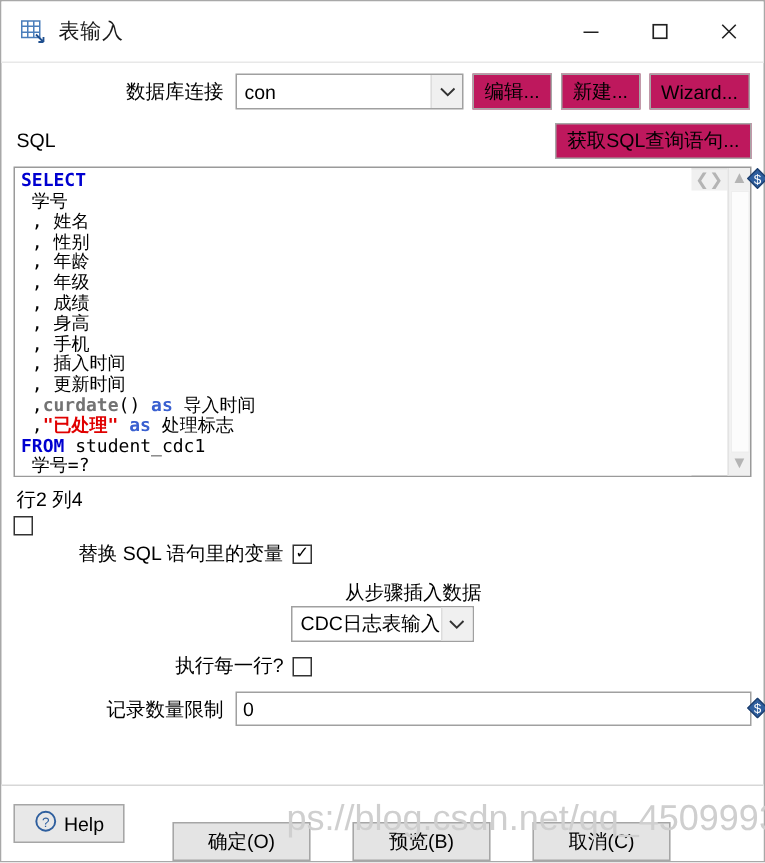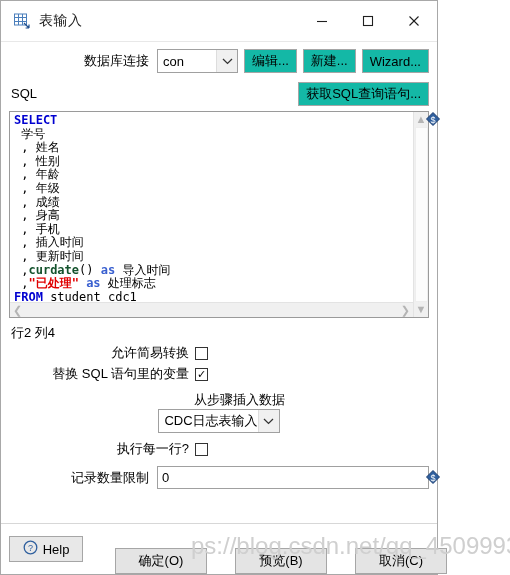--- a/index.html
+++ b/index.html
@@ -8,21 +8,21 @@
   body {
     width: 510px; height: 575px;
     background: #ffffff;
     font-family: "Liberation Sans", sans-serif;
     font-size: 13px;
     color: #000000;
     overflow: hidden;
     position: relative;
   }
   #window {
-    width: 438px; height: 575px;
+    width: 510px; height: 575px;
     background: #ffffff;
     border: 1px solid #a8a8a8;
     box-sizing: border-box;
     display: flex;
     flex-direction: column;
     position: relative;
   }
   
   #titlebar {
     height: 40px;
@@ -109,21 +109,21 @@
     background: #f0f0f0;
     border-left: 1px solid #ddd;
     display: flex;
     align-items: center;
     justify-content: center;
   }
   .btn {
     height: 24px;
     min-width: 52px;
     border: 1px solid #a6a6a6;
-    background: #14b8a6;
+    background: #be185d;
     font-size: 13px;
     font-family: "Liberation Sans", sans-serif;
     color: #000;
     padding: 0 7px;
     box-sizing: border-box;
     display: flex;
     align-items: center;
     justify-content: center;
     white-space: nowrap;
   }
@@ -144,36 +144,35 @@
     border: 1px solid #9a9a9a;
     background: #fff;
     height: 207px;
     display: flex;
     position: relative;
     box-sizing: border-box;
   }
   #editor-main {
     flex: 1 1 auto;
     display: flex;
-    flex-direction: column;
     min-width: 0;
   }
   #sql-text {
     flex: 1 1 auto;
     overflow: hidden;
     font-family: "DejaVu Sans Mono", monospace;
     font-size: 12px;
     line-height: 13.6px;
     padding: 2px 0 0 4px;
     white-space: pre;
     color: #000;
     background: #fff;
   }
   #sql-text .kw { color: #0000d0; font-weight: bold; }
-  #sql-text .fn { color: #14532d; font-weight: bold; }
+  #sql-text .fn { color: #737373; font-weight: bold; }
   #sql-text .str { color: #e00000; font-weight: bold; }
   #sql-text .as { color: #3a60d0; font-weight: bold; }
   #hscroll {
     height: 15px;
     flex: 0 0 15px;
     background: #f0f0f0;
     border-top: 1px solid #e3e3e3;
     display: flex;
     align-items: center;
     justify-content: space-between;
@@ -389,21 +388,20 @@
         <svg width="14" height="14" viewBox="0 0 14 14">
           <polygon points="7,0.5 13.5,7 7,13.5 0.5,7" fill="#2f5f9e" stroke="#1c3f70" stroke-width="1"></polygon>
           <text x="7" y="10.5" font-size="9" fill="#ffffff" text-anchor="middle" font-family="Liberation Sans, sans-serif">$</text>
         </svg>
       </span>
     </div>
 
     <div id="status-line">行2 列4</div>
 
     <div class="check-row">
-      <span class="check-label">允许简易转换</span>
       <span class="checkbox" id="cb-lazy"></span>
     </div>
 
     <div class="check-row">
       <span class="check-label">替换 SQL 语句里的变量</span>
       <span class="checkbox" id="cb-replace">✓</span>
     </div>
 
     <div class="form-row" style="margin-top:8px;flex-direction:column;">
       <div class="form-label">从步骤插入数据</div>

